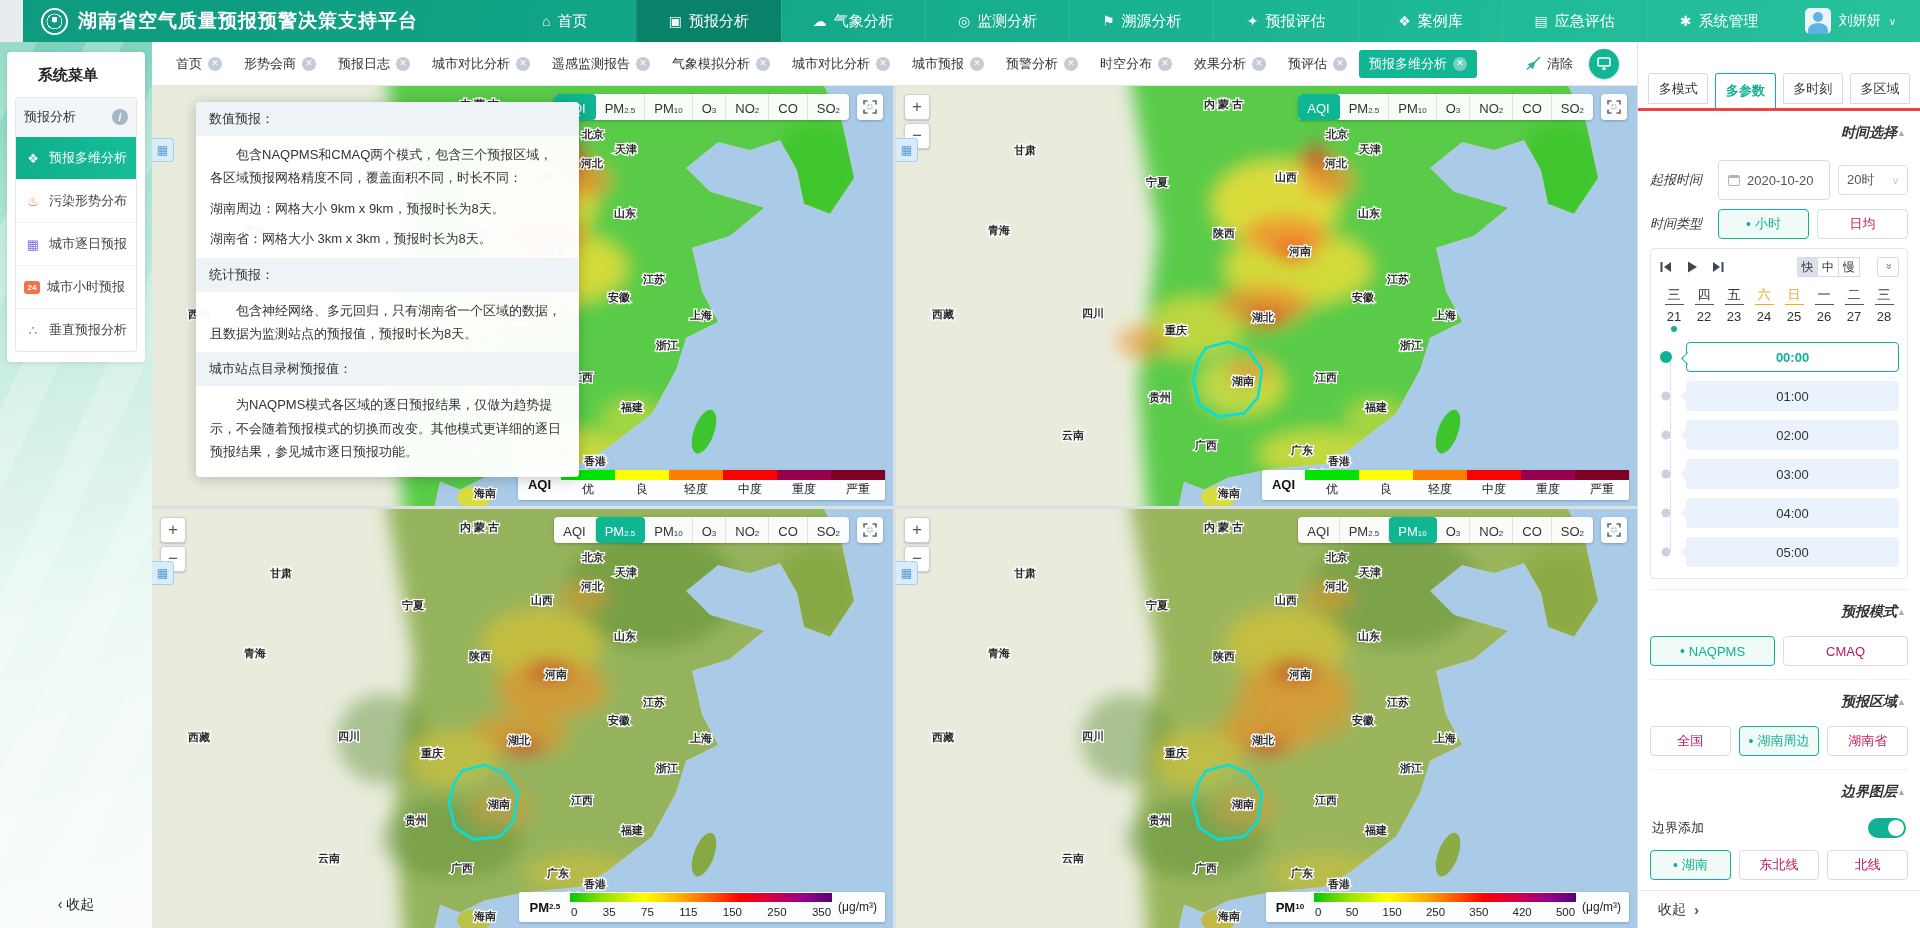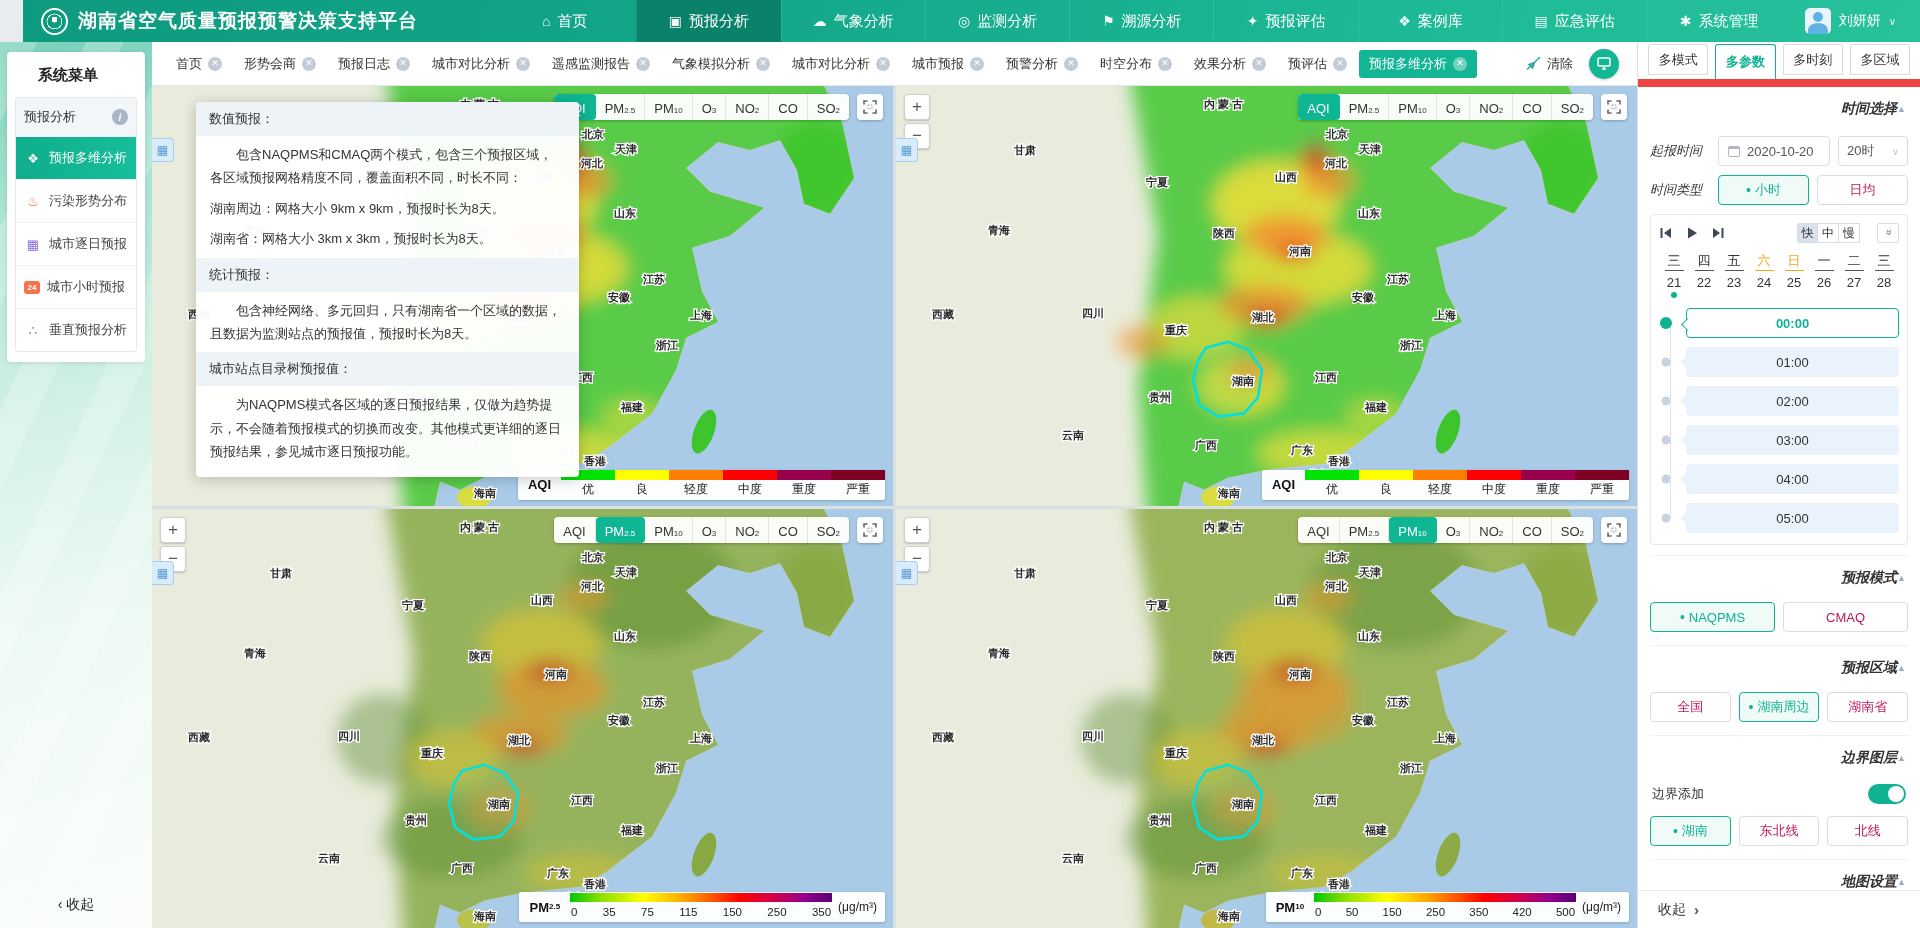--- a/index.html
+++ b/index.html
@@ -89,31 +89,31 @@
   .legend-unit { padding:0 8px 0 6px; font-size:12px; color:#222; display:flex; align-items:center; }
 
   .info-overlay { position:absolute; left:44px; top:16px; width:383px; z-index:50; background:rgba(255,255,255,.97); border-radius:4px;
     box-shadow:0 2px 14px rgba(0,0,0,.22); padding-bottom:6px; overflow:hidden; }
   .io-title { background:#EEF3F8; padding:8px 13px; font-size:13px; color:#333; }
   .io-p { padding:0 14px; font-size:13px; color:#333; line-height:1.8; margin:7px 0; }
   .io-p.indent { text-indent:2em; }
 
   
   .right-panel { width:283px; flex:0 0 283px; background:#fff; border-left:1px solid #DDE0E3; position:relative; display:flex; flex-direction:column; }
-  .rp-tabs { display:flex; gap:7px; padding:2px 10px 0; border-bottom:8px solid #ef4444; }
+  .rp-tabs { display:flex; gap:7px; padding:31px 10px 0; border-bottom:3px solid #ef4444; }
   .rp-tab { flex:1; height:31px; border:1px solid #D9D9D9; border-radius:3px 3px 0 0; background:#fff; display:flex; align-items:center; justify-content:center;
     font-size:13px; color:#333; cursor:pointer; margin-bottom:4px; }
   .rp-tab.active { color:#10B293; border-color:#10B293; font-weight:bold; margin-bottom:0; border-bottom:none; height:35px; }
   .rp-body { flex:1; padding:0 12px 46px; overflow:hidden; }
   .rp-section-header { display:flex; justify-content:flex-end; align-items:center; padding:13px 2px 9px; font-size:14px; font-weight:bold; color:#333;font-style:italic; }
   .collapse-tri { color:#9FACC0; font-size:9px; }
   .rp-sep { border-top:1px solid #F0F1F3; }
   .form-row { display:flex; align-items:center; gap:8px; margin:9px 0; }
   .form-label { width:60px; flex:0 0 60px; font-size:13px; color:#333;font-style:italic; }
-  .date-input { flex:1; height:30px; border:1px solid #DCDCDC; border-radius:4px; display:flex; align-items:center; gap:7px; padding:0 9px; font-size:13px; color:#555; background:#fff; }
+  .date-input { flex:1; height:40px; border:1px solid #DCDCDC; border-radius:4px; display:flex; align-items:center; gap:7px; padding:0 9px; font-size:13px; color:#555; background:#fff; }
   .cal-ic { width:12px; height:11px; border:1px solid #AEB6C2; border-top:3px solid #AEB6C2; border-radius:2px; }
   .hour-select { width:70px; flex:0 0 70px; height:30px; border:1px solid #DCDCDC; border-radius:4px; display:flex; align-items:center; justify-content:space-between; padding:0 8px; font-size:13px; color:#555; }
   .sel-caret { color:#C2C8D0; font-size:10px; }
   .opt-btn { border:1px solid #DCDCDC; background:#fff; color:#be185d; font-size:13px; height:30px; border-radius:4px;
     display:flex; align-items:center; justify-content:center; gap:4px; cursor:pointer; flex:1; white-space:nowrap; }
   .opt-btn.active { border-color:#10B293; color:#10B293; background:#F0FBF7; }
   .opt-dot { font-size:14px; line-height:1; }
 
   .player-box { border:1px solid #E3E8F0; border-radius:4px; margin:4px 0 10px; padding:8px 8px 2px; }
   .player-controls { display:flex; align-items:center; gap:12px; }

